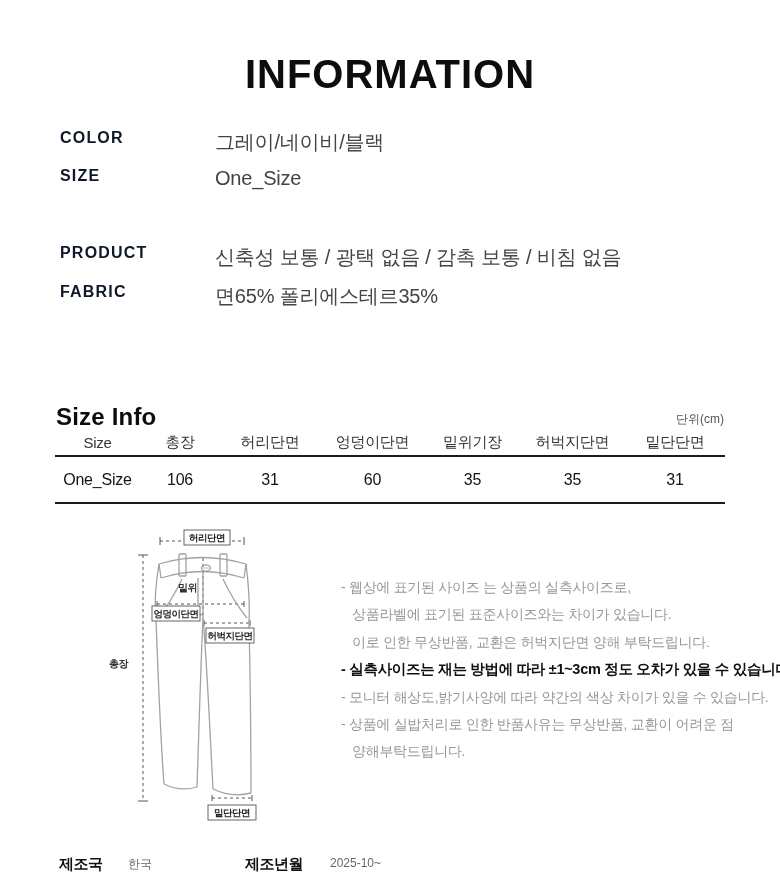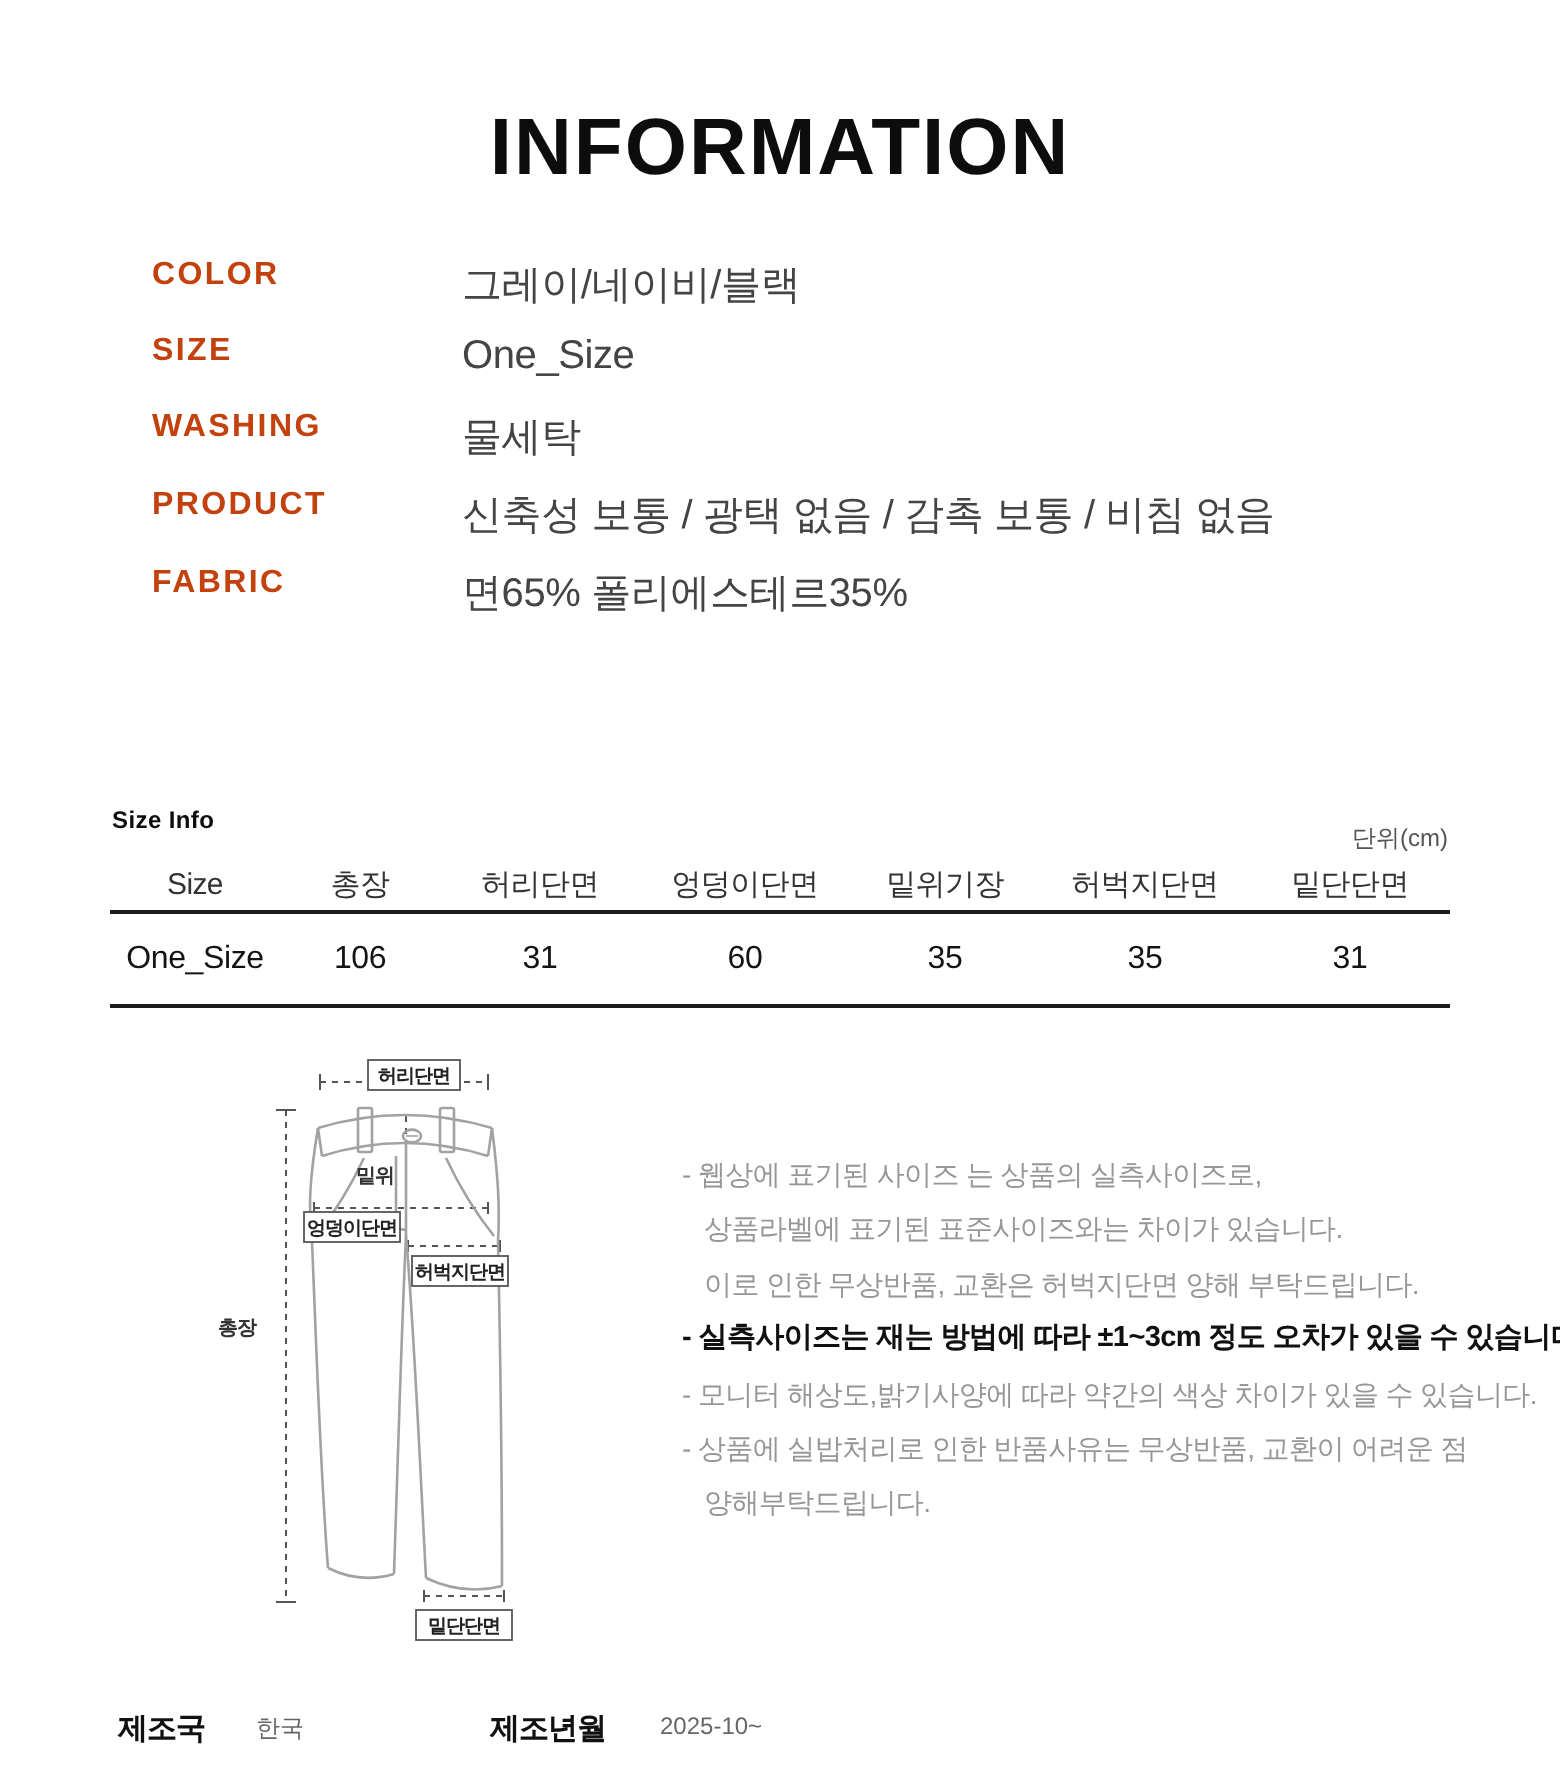--- a/index.html
+++ b/index.html
@@ -7,25 +7,25 @@
   body { font-family:"Liberation Sans","DejaVu Sans",sans-serif; }
   .page { position:relative; width:780px; height:892px; background:#ffffff; overflow:hidden; }
 
   
   .info-title { position:absolute; top:52px; left:0; width:780px; text-align:center;
     font-size:40px; font-weight:800; letter-spacing:1px; color:#0d0d0d; }
 
   
   .attr-row { position:absolute; left:60px; width:660px; }
   .attr-label { display:inline-block; width:155px; font-size:16px; font-weight:700;
-    letter-spacing:1.2px; color:#c2410c; vertical-align:top;margin-left:16px; }
+    letter-spacing:1.2px; color:#0f172a; vertical-align:top; }
   .attr-value { display:inline-block; font-size:20px; color:#444; letter-spacing:-0.2px; }
 
   
-  .size-heading { position:absolute; left:56px; top:403px; font-size:12px; font-weight:700;
+  .size-heading { position:absolute; left:56px; top:403px; font-size:24px; font-weight:700;
     color:#0d0d0d; letter-spacing:0.2px; }
   .unit-label { position:absolute; right:56px; top:411px; font-size:12px; color:#555; }
   .size-table-wrap { position:absolute; left:55px; top:430px; width:670px; }
   table.size-table { width:100%; border-collapse:collapse; table-layout:fixed; }
   table.size-table th { font-size:15px; font-weight:400; color:#333; text-align:center;
     height:26px; border-bottom:2px solid #1c1c1c; letter-spacing:-0.3px; }
   table.size-table td { font-size:16px; color:#141414; text-align:center; height:47px;
     border-bottom:2px solid #1c1c1c; letter-spacing:-0.2px; }
   col.c1{width:85px} col.c2{width:80px} col.c3{width:100px} col.c4{width:105px}
   col.c5{width:95px} col.c6{width:105px} col.c7{width:100px}
@@ -57,23 +57,20 @@
 
 <div class="page">
 
   <div class="info-title">INFORMATION</div>
 
   <div class="attr-row" style="top:129px">
     <span class="attr-label">COLOR</span><span class="attr-value">그레이/네이비/블랙</span>
   </div>
   <div class="attr-row" style="top:167px">
     <span class="attr-label">SIZE</span><span class="attr-value">One_Size</span>
-  </div>
-  <div class="attr-row" style="top:205px">
-    <span class="attr-label">WASHING</span><span class="attr-value">물세탁</span>
   </div>
   <div class="attr-row" style="top:244px">
     <span class="attr-label">PRODUCT</span><span class="attr-value">신축성 보통 / 광택 없음 / 감촉 보통 / 비침 없음</span>
   </div>
   <div class="attr-row" style="top:283px">
     <span class="attr-label">FABRIC</span><span class="attr-value">면65% 폴리에스테르35%</span>
   </div>
 
   <div class="size-heading">Size Info</div>
   <div class="unit-label">단위(cm)</div>

